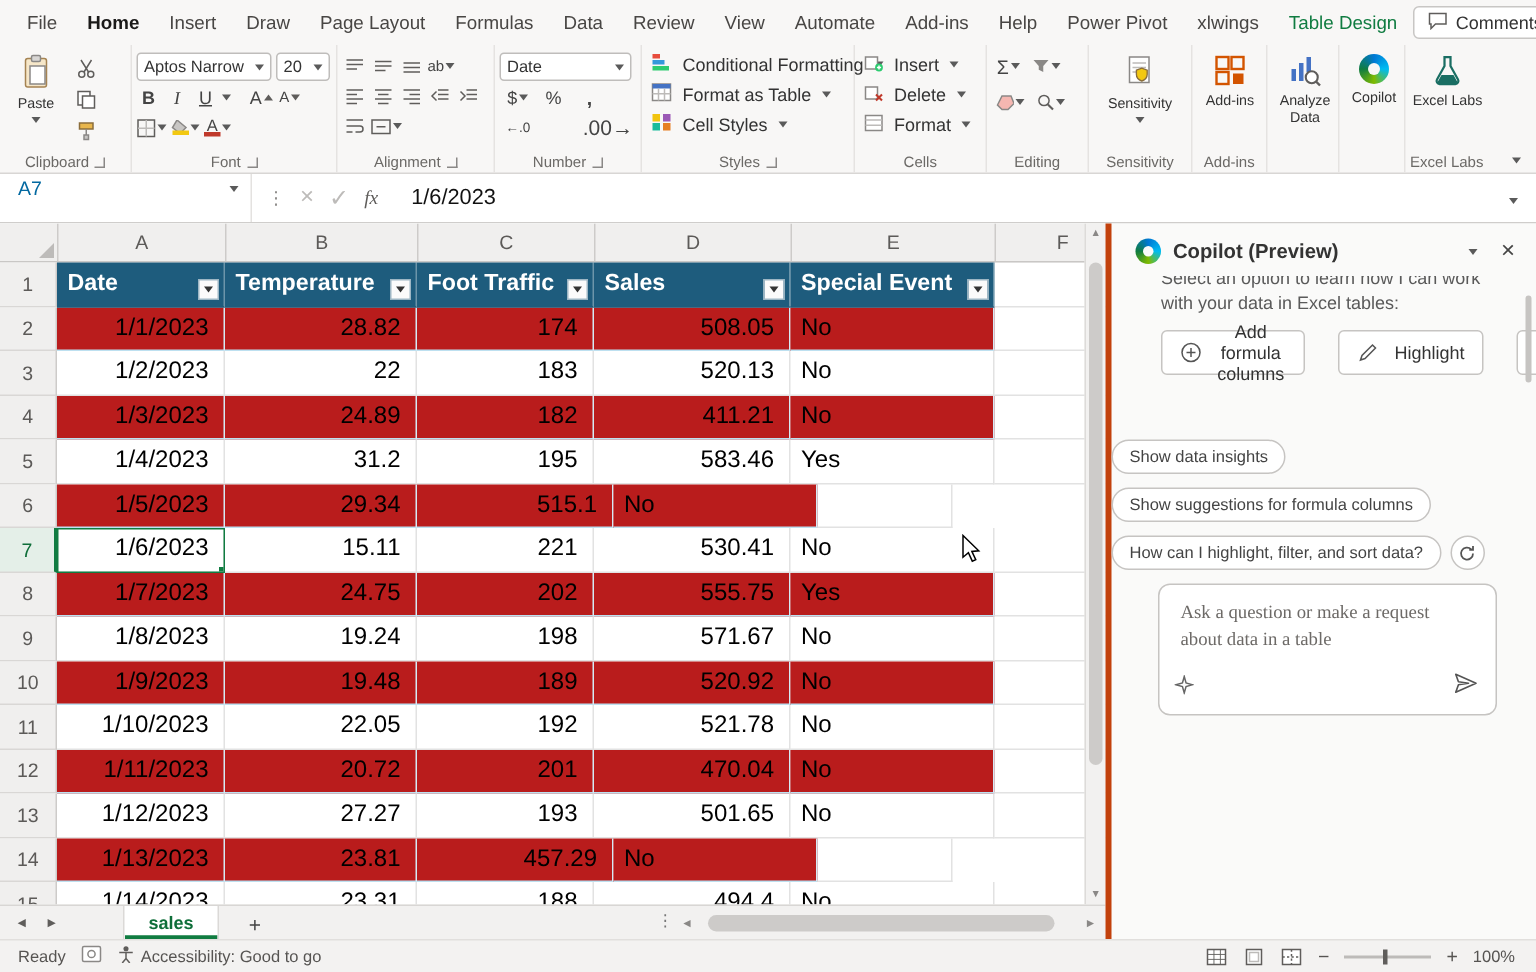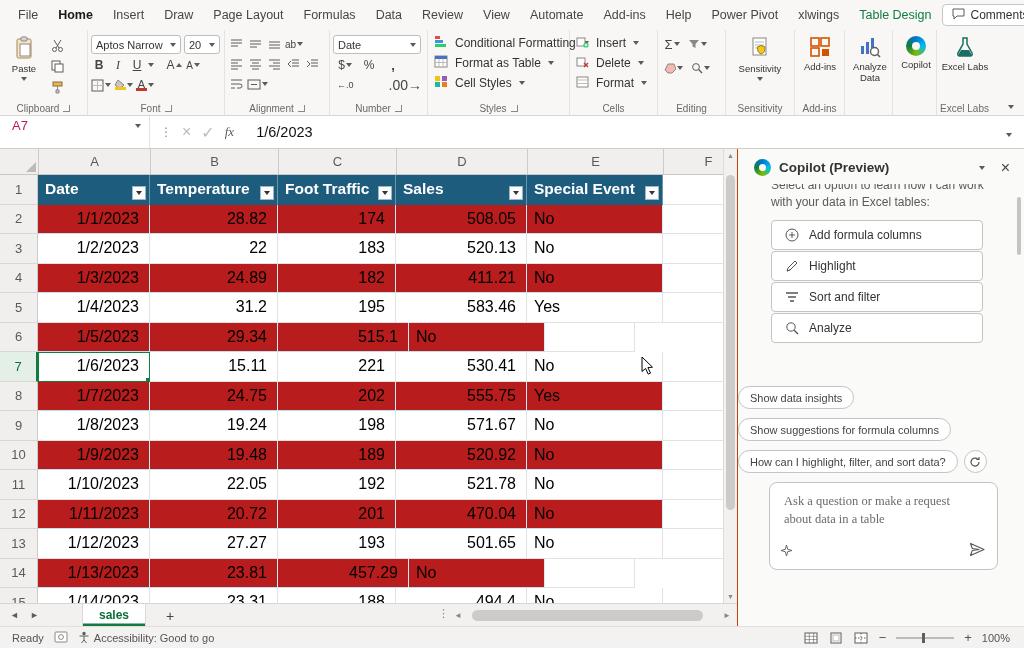--- a/index.html
+++ b/index.html
@@ -24,21 +24,21 @@
   .ib{height:18px;min-width:16px;display:flex;align-items:center;justify-content:center;font-size:12px;color:#444;gap:1px;}
   .glyphB{font-weight:700;font-size:12px;}
   .glyphI{font-style:italic;font-family:"Liberation Serif",serif;font-size:12px;}
   .glyphU{text-decoration:underline;font-size:12px;}
   .cbar{display:inline-block;width:11px;height:3px;margin-top:-2px;}
   .bigbtn{display:flex;flex-direction:column;align-items:center;justify-content:flex-start;gap:2px;font-size:9.5px;color:#333;text-align:center;line-height:1.1;padding:3px 1px;}
   .stylerow{display:flex;align-items:center;gap:7px;font-size:12px;color:#333;height:20px;white-space:nowrap;}
   .ribbon-collapse{flex:1;display:flex;align-items:flex-end;justify-content:flex-end;padding:0 10px 6px 0;}
   
   #fbar{position:absolute;top:116px;left:0;right:0;height:33px;background:#fff;border-bottom:1px solid #CFCDCB;display:flex;align-items:center;box-sizing:border-box;}
-  .namebox{width:150px;height:100%;display:flex;align-items:center;justify-content:space-between;padding:0 8px 13px 12px;font-size:13px;color:#be185d;border-right:1px solid #E4E2E0;box-sizing:border-box;}
+  .namebox{width:168px;height:100%;display:flex;align-items:center;justify-content:space-between;padding:0 8px 13px 12px;font-size:13px;color:#0369a1;border-right:1px solid #E4E2E0;box-sizing:border-box;}
   .fxzone{display:flex;align-items:center;gap:10px;padding:0 10px;color:#BDBBB9;}
   .fxzone .dots{color:#8a8886;font-size:12px;}
   .fxzone .fx{font-family:"Liberation Serif",serif;font-style:italic;color:#5f5d5b;font-size:13px;}
   .fvalue{font-size:14.5px;color:#111;padding-left:12px;flex:1;}
   .fbar-exp{padding-right:12px;}
   
   #sheetwrap{position:absolute;top:149px;left:0;width:737px;height:454px;overflow:hidden;background:#fff;}
   #colhead{display:flex;height:26px;background:#F0EFEE;border-bottom:1px solid #C9C7C5;box-sizing:border-box;}
   .chcell{border-right:1px solid #CDCBC9;font-size:13px;color:#5c5a58;display:flex;align-items:center;justify-content:center;box-sizing:border-box;flex:none;}
   .corner{width:38px;position:relative;background:#F0EFEE;border-right:1px solid #CDCBC9;flex:none;}
@@ -71,31 +71,31 @@
   .hsb .hthumb{position:absolute;left:8px;right:18px;top:0;height:11px;background:#CDCBC9;border-radius:6px;}
   
   #status{position:absolute;top:626px;left:0;right:0;height:22px;background:#F3F2F1;border-top:1px solid #E1DFDD;display:flex;align-items:center;font-size:11px;color:#565452;box-sizing:border-box;}
   #status .left{display:flex;align-items:center;gap:10px;padding-left:12px;}
   #status .right{margin-left:auto;display:flex;align-items:center;gap:10px;padding-right:14px;}
   .viewico{width:15px;height:14px;display:flex;align-items:center;justify-content:center;}
   .zoomtrack{width:58px;height:2px;background:#BDBBB9;position:relative;}
   .zoomthumb{position:absolute;left:26px;top:-4px;width:3px;height:10px;background:#605E5C;}
   .zoomsign{font-size:13px;color:#565452;}
   
-  #copilot{position:absolute;top:149px;left:737px;width:287px;height:477px;background:#FAFAF9;border-left:1px solid #c2410c;box-sizing:border-box;}
+  #copilot{position:absolute;top:149px;left:737px;width:287px;height:477px;background:#FAFAF9;border-left:4px solid #c2410c;box-sizing:border-box;}
   .cp-head{display:flex;align-items:center;gap:8px;padding:10px 14px 6px 16px;}
   .cp-logo{width:17px;height:17px;border-radius:50%;background:conic-gradient(#0078D4,#00BCF2,#7FBA00,#107C41,#0078D4);position:relative;}
   .cp-logo::after{content:"";position:absolute;left:5px;top:5px;width:7px;height:7px;border-radius:50%;background:#FAFAF9;}
   .cp-title{font-size:13.5px;font-weight:700;color:#333;}
   .cp-actions{margin-left:auto;display:flex;align-items:center;gap:16px;}
   .cp-close{font-size:16px;color:#444;line-height:1;}
   .cp-scrollthumb{position:absolute;right:3px;top:48px;width:4px;height:58px;background:#C6C4C2;border-radius:2px;}
   .cp-intro{height:30px;overflow:hidden;margin:2px 0 6px 33px;font-size:12px;color:#5a5a5a;line-height:1.45;}
   .cp-intro .l1{margin-top:-7px;}
-  .cp-opts{display:flex;flex-direction:column;gap:1px;margin:4px 0 0 33px;width:212px;}
+  .cp-opts{display:flex;flex-direction:row;gap:22px;margin:4px 0 0 33px;width:212px;}
   .cp-opt{display:flex;align-items:center;gap:10px;height:30px;background:#fff;border:1px solid #C6C4C2;border-radius:4px;font-size:12px;color:#333;padding:0 12px;font-family:"Liberation Sans",sans-serif;box-sizing:border-box;}
   .oi{display:flex;align-items:center;justify-content:center;width:15px;color:#555;}
   .cp-chips{margin-top:43px;display:flex;flex-direction:column;align-items:flex-start;gap:9px;padding-right:19px;}
   .chiprow{display:flex;align-items:center;gap:6px;}
   .chip{height:23px;border:1px solid #C6C4C2;border-radius:12px;background:#fff;font-size:11px;color:#444;padding:0 11px;display:flex;align-items:center;font-family:"Liberation Sans",sans-serif;white-space:nowrap;}
   .refresh{width:23px;height:23px;border:1px solid #C6C4C2;border-radius:50%;background:#fff;display:flex;align-items:center;justify-content:center;padding:0;}
   .cp-input{position:relative;margin:9px 26px 0 31px;height:88px;background:#fff;border:1px solid #C6C4C2;border-radius:8px;box-sizing:border-box;padding:10px 14px;}
   .cp-ph{font-family:"Liberation Serif",serif;font-size:12.5px;color:#6d6a67;line-height:1.4;max-width:190px;}
   .cp-sparkle{position:absolute;left:10px;bottom:8px;}
   .cp-send{position:absolute;right:12px;bottom:8px;}

